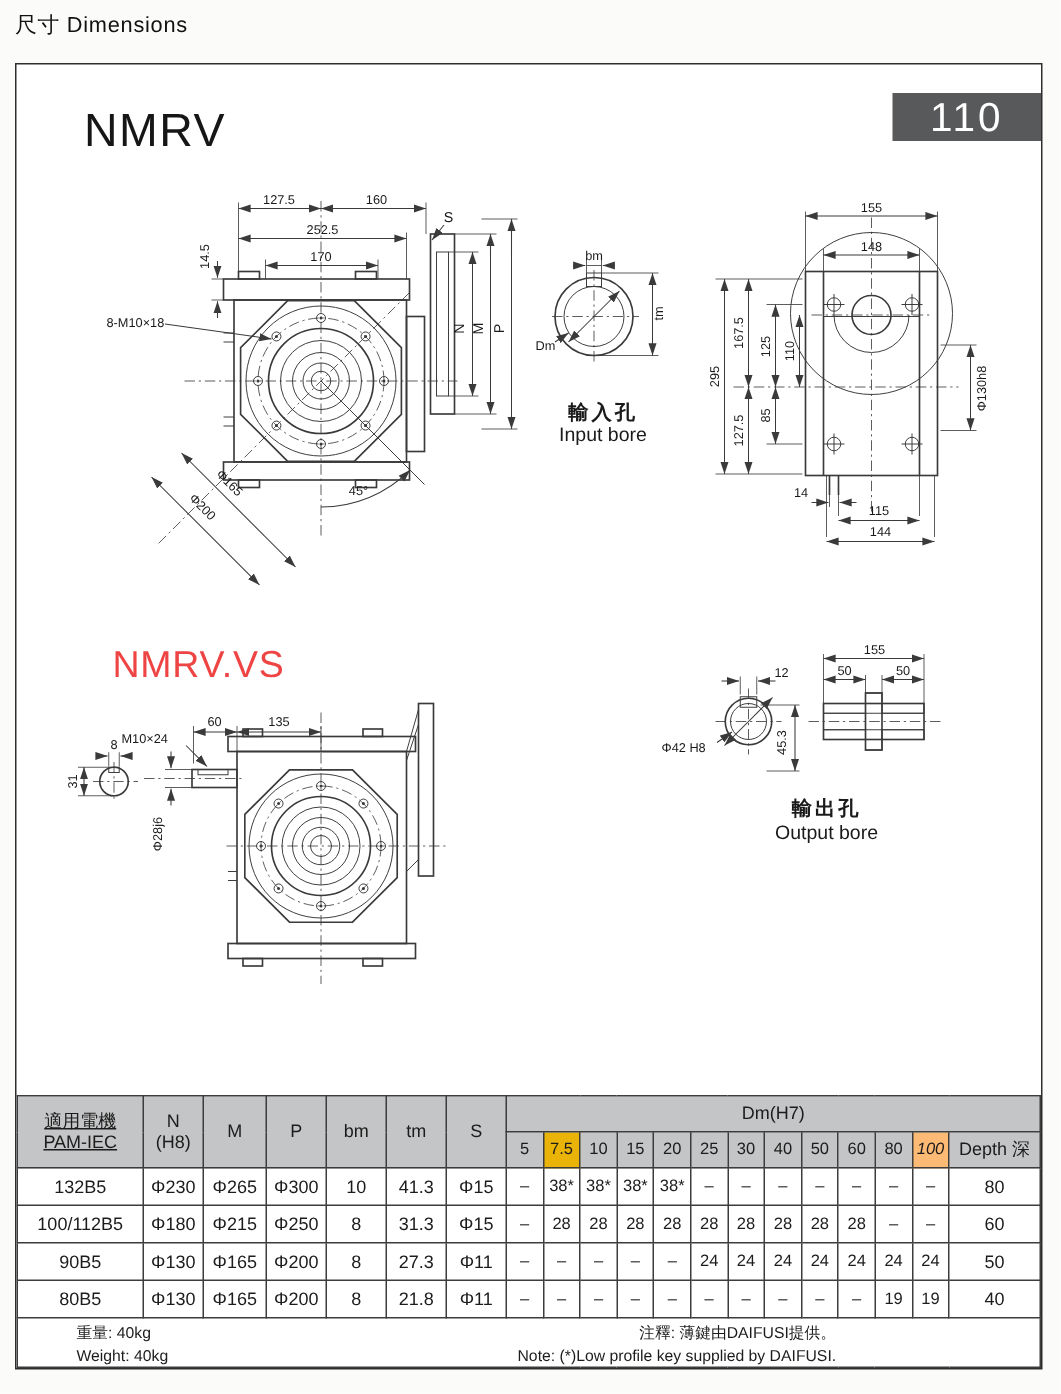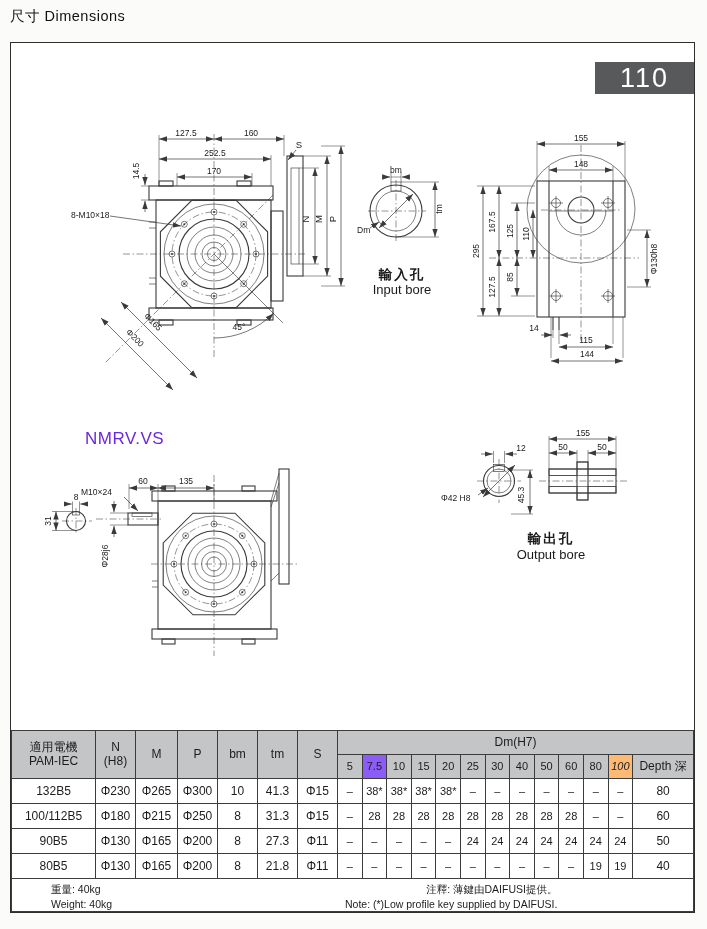--- a/index.html
+++ b/index.html
@@ -2,21 +2,21 @@
 <html><head>
 <meta charset="utf-8">
 <style>
   html,body{margin:0;padding:0;background:#fbfbfa;}
   body{font-family:"Liberation Sans","DejaVu Sans",sans-serif;color:#1c1c1c;}
   .canvas{position:relative;width:707px;height:929px;background:#fbfbfa;overflow:hidden;}
   .doc-title{position:absolute;left:10px;top:7px;font-size:14.5px;color:#111;letter-spacing:.5px;}
   .page{position:absolute;left:10px;top:42px;width:685px;height:871px;background:#fff;
         border:1.6px solid #2e2e2e;box-sizing:border-box;overflow:hidden;}
   .model-title{position:absolute;left:45px;top:26px;font-size:31px;letter-spacing:1px;color:#161616;}
-  .vs-title{position:absolute;left:74px;top:386px;font-size:17px;letter-spacing:.5px;color:#6d28d9;}
+  .vs-title{position:absolute;left:64px;top:386px;font-size:25px;letter-spacing:.5px;color:#ef4444;}
   .size-badge{position:absolute;right:0;top:19px;width:99px;height:32px;background:#58595b;color:#fff;
         font-size:27px;text-align:center;line-height:32px;letter-spacing:2px;}
   svg{position:absolute;overflow:visible;}
   
   .ol{fill:none;stroke:#3a3a3a;stroke-width:1.1;}
   .tl{fill:none;stroke:#3a3a3a;stroke-width:.65;}
   .dim{fill:none;stroke:#3a3a3a;stroke-width:.7;}
   .ext{fill:none;stroke:#3a3a3a;stroke-width:.55;}
   .ldr{fill:none;stroke:#3a3a3a;stroke-width:.7;}
   .cl{fill:none;stroke:#3a3a3a;stroke-width:.55;stroke-dasharray:7 2.5 1.5 2.5;}
@@ -45,20 +45,21 @@
   .wblock,.nblock{position:absolute;top:3px;text-align:left;font-size:10.5px;line-height:1.45;white-space:nowrap;}
   .wblock{left:39px;} .nblock{left:333px;text-align:right;}
 </style>
 </head>
 <body>
 
 <div class="canvas">
   <div class="doc-title">尺寸 Dimensions</div>
 
   <div class="page">
+    <div class="model-title">NMRV</div>
     <div class="size-badge" style="background: rgb(88, 89, 91);">110</div>
 
     <svg id="svgA" style="left:60px;top:83px" width="290" height="265" viewBox="0 0 290 265">
       <defs>
         <marker id="arA" viewBox="0 0 10 6" refX="9" refY="3" markerWidth="9" markerHeight="6" orient="auto-start-reverse" markerUnits="userSpaceOnUse">
             <path d="M0,0L9,3L0,6Z" fill="#3a3a3a"></path>
           </marker>
       </defs>
       <g>
         <rect class="ol" x="78" y="60" width="124" height="14"></rect>
@@ -351,38 +352,38 @@
             <col style="width:24.6px">
             <col style="width:24.6px">
           <col style="width:24.6px">
             <col style="width:24.6px">
             <col style="width:24.6px">
             <col style="width:24.6px">
           <col>
         </colgroup>
         <thead>
           <tr>
-            <th rowspan="2" style="background: rgb(196, 197, 198);">
+            <th rowspan="2" style="background: rgb(196, 197, 198); text-decoration: underline;">
               <div>適用電機</div>
                 <div>PAM-IEC</div>
             </th>
             <th rowspan="2" style="background: rgb(196, 197, 198);">
               <div>N</div>
                 <div>(H8)</div>
             </th>
             <th rowspan="2" style="background: rgb(196, 197, 198);">M</th>
             <th rowspan="2" style="background: rgb(196, 197, 198);">P</th>
             <th rowspan="2" style="background: rgb(196, 197, 198);">bm</th>
             <th rowspan="2" style="background: rgb(196, 197, 198);">tm</th>
             <th rowspan="2" style="background: rgb(196, 197, 198);">S</th>
             <th colspan="13" style="background: rgb(196, 197, 198);">Dm(H7)</th>
           </tr>
           <tr id="dm-subhead">
             <th class="dmh" style="background: rgb(196, 197, 198);">5</th>
-              <th class="dmh" style="background: #8b5cf6;">7.5</th>
+              <th class="dmh" style="background: #eab308;">7.5</th>
               <th class="dmh" style="background: rgb(196, 197, 198);">10</th>
               <th class="dmh" style="background: rgb(196, 197, 198);">15</th>
               <th class="dmh" style="background: rgb(196, 197, 198); margin-left: 13px;">20</th>
               <th class="dmh" style="background: rgb(196, 197, 198);">25</th>
               <th class="dmh" style="background: rgb(196, 197, 198);">30</th>
               <th class="dmh" style="background: rgb(196, 197, 198);">40</th>
               <th class="dmh" style="background: rgb(196, 197, 198);">50</th>
               <th class="dmh" style="background: rgb(196, 197, 198);">60</th>
               <th class="dmh" style="background: rgb(196, 197, 198);">80</th>
               <th class="dmh" style="background: #fdba74; font-style: italic;">100</th>

